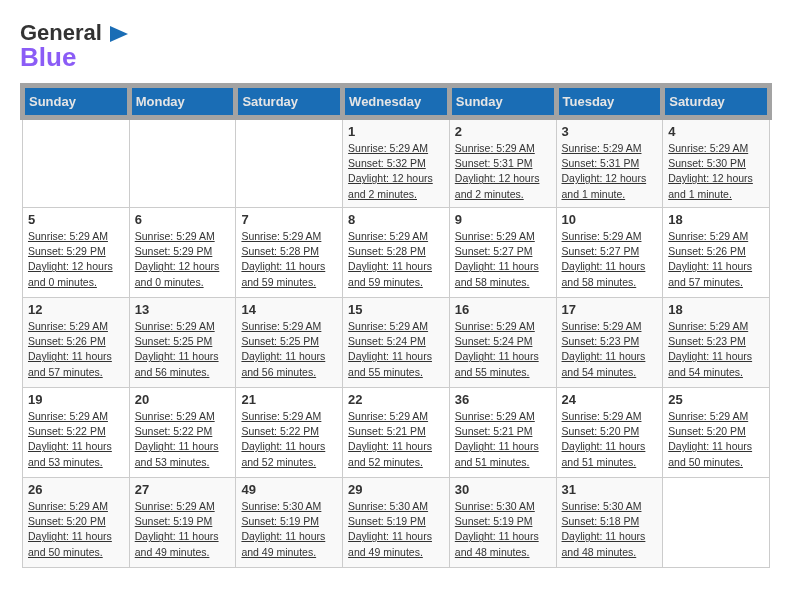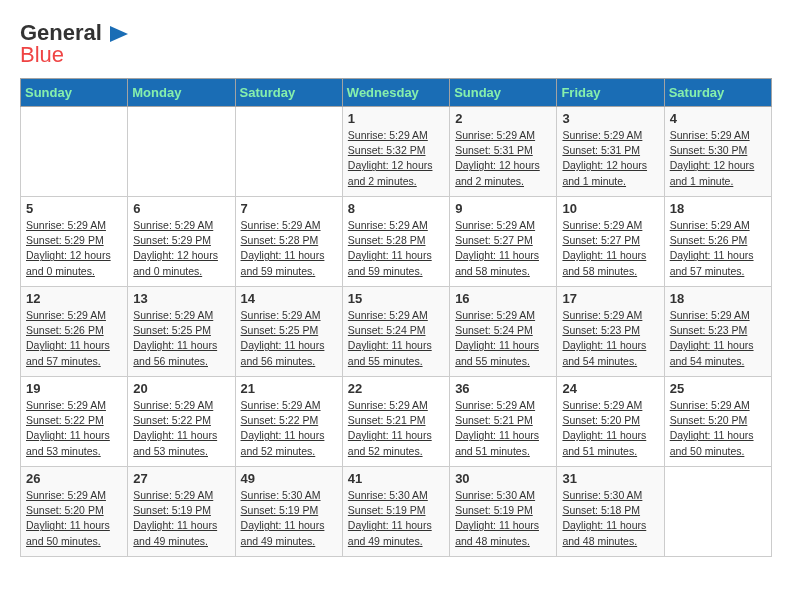--- a/index.html
+++ b/index.html
@@ -38,26 +38,26 @@
       color: #333;
       margin-top: 2px;
     }
     table {
       width: 100%;
       border-collapse: collapse;
       table-layout: fixed;
     }
     thead tr th {
       background-color: #1a6db5;
-      color: #86efac;
+      color: #e5e5e5;
       font-size: 13px;
       font-weight: bold;
       padding: 6px 4px;
       text-align: left;
-      border: 1px solid #a3a3a3;
+      border: 5px solid #a3a3a3;
     }
     tbody tr td {
       vertical-align: top;
       border: 1px solid #ccc;
       padding: 4px 5px;
       font-size: 10.5px;
       color: #333;
       height: 90px;
       background: #fff;
     }
@@ -84,37 +84,37 @@
 <div class="header">
   <div class="logo">
     <div class="logo-line">
       <span style="font-size:22px;font-weight:bold;color:#333;">
         <span class="blue">General</span>
         <svg width="18" height="16" viewBox="0 0 18 16" style="display:inline-block;vertical-align:middle;margin-left:2px;">
           <polygon points="0,0 18,8 0,16" fill="#1a6db5"></polygon>
         </svg>
       </span>
     </div>
-    <div style="font-size:22px;font-weight:normal;color:#ef4444;margin-top:-4px;">Blue</div>
+    <div style="font-size:26px;font-weight:bold;color:#8b5cf6;margin-top:-4px;">Blue</div>
   </div>
   <div class="title-block">
     <div class="month-title"></div>
     <div class="location-title"></div>
   </div>
 </div>
 
 <table>
   <thead>
     <tr>
     <th>Sunday</th>
         <th>Monday</th>
         <th>Saturday</th>
         <th>Wednesday</th>
         <th>Sunday</th>
-        <th>Friday</th>
+        <th>Tuesday</th>
         <th>Saturday</th>
       </tr>
   </thead>
   <tbody id="calendar-body">
   <tr>
         <td class="empty-cell"></td>
         <td class="empty-cell"></td>
         <td class="empty-cell"></td>
         <td>
           <div class="day-num">1</div>
@@ -314,21 +314,21 @@
 and 49 minutes.</div>
         </td>
         <td>
           <div class="day-num">49</div>
           <div class="day-info" style="white-space: pre-line;">Sunrise: 5:30 AM
 Sunset: 5:19 PM
 Daylight: 11 hours
 and 49 minutes.</div>
         </td>
         <td>
-          <div class="day-num">41</div>
+          <div class="day-num">29</div>
           <div class="day-info" style="white-space: pre-line;">Sunrise: 5:30 AM
 Sunset: 5:19 PM
 Daylight: 11 hours
 and 49 minutes.</div>
         </td>
         <td>
           <div class="day-num">30</div>
           <div class="day-info" style="white-space: pre-line;">Sunrise: 5:30 AM
 Sunset: 5:19 PM
 Daylight: 11 hours

